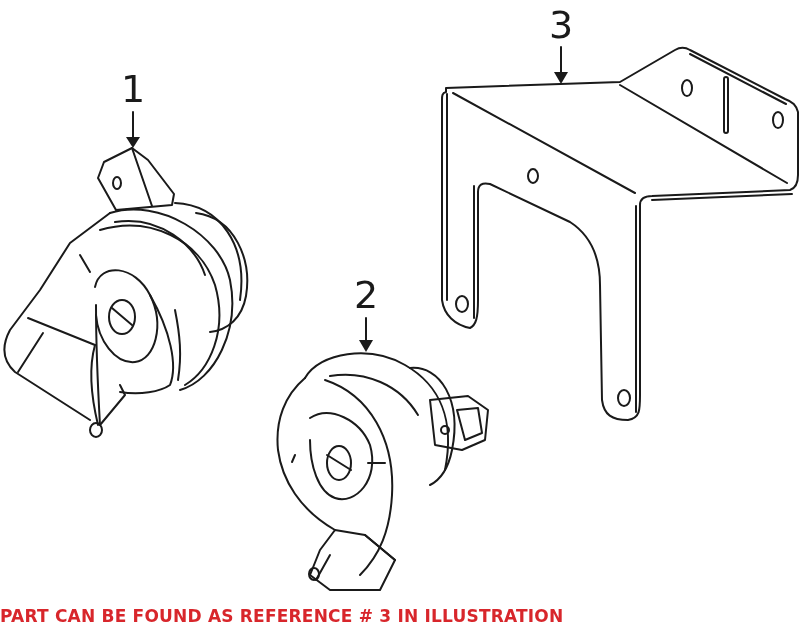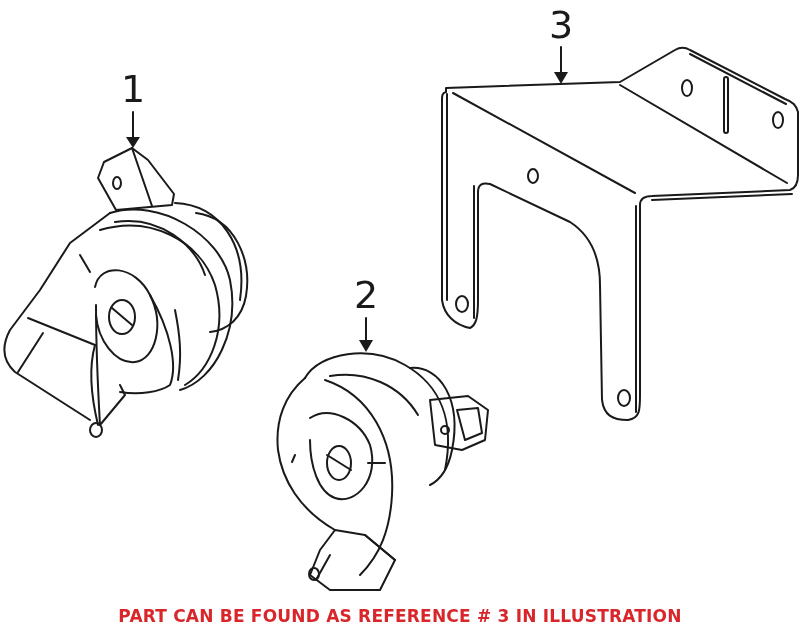--- a/index.html
+++ b/index.html
@@ -1,20 +1,20 @@
 <!DOCTYPE html>
 <html><head>
 <meta charset="utf-8">
 <style>
   html, body { margin:0; padding:0; background:#ffffff; }
   body { width:800px; height:632px; position:relative; overflow:hidden; font-family:"Liberation Sans", sans-serif; }
   .canvas { position:absolute; left:0; top:0; width:800px; height:632px; }
   svg { position:absolute; left:0; top:0; }
   .ref-label { position:absolute; font-family:"DejaVu Sans", sans-serif; font-size:38px; color:#1a1a1a; line-height:1; }
-  .caption { position:absolute; left:0; width:800px; top:606px; text-align:center; font-family:"DejaVu Sans", sans-serif; font-weight:bold; font-size:17px; color:#d8262b; letter-spacing:0.2px; }
+  .caption { position:absolute; left:0; width:800px; top:606px; font-family:"DejaVu Sans", sans-serif; font-weight:bold; font-size:17px; color:#d8262b; letter-spacing:0.2px; }
 </style>
 </head>
 <body>
 
 <div class="canvas">
 <svg width="800" height="632" viewBox="0 0 800 632" fill="none" stroke="#1a1a1a" stroke-width="2" stroke-linejoin="round" stroke-linecap="round">
 
   <g>
 
     <line x1="133" y1="112" x2="133" y2="140"></line>

